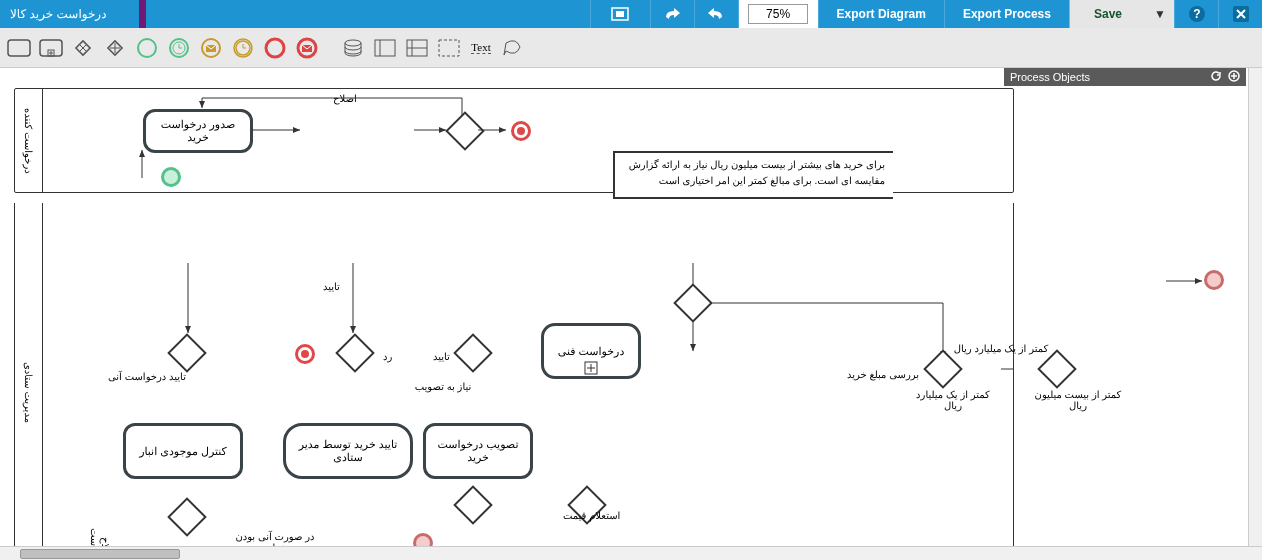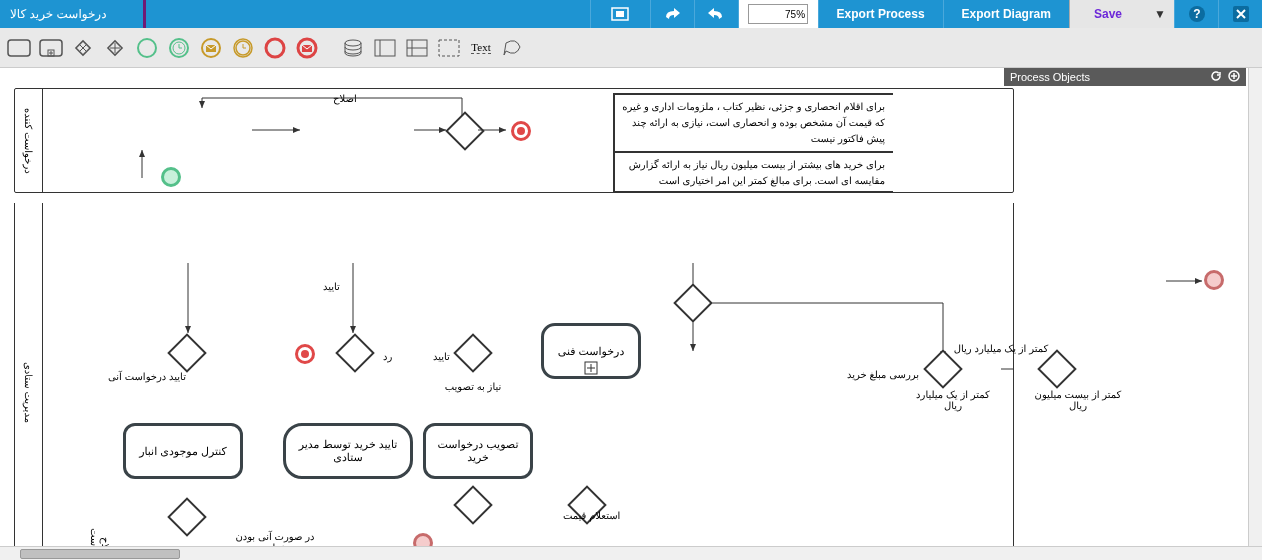--- a/index.html
+++ b/index.html
@@ -1,24 +1,24 @@
 <!DOCTYPE html>
 <html><head>
 <meta charset="utf-8">
 <style>
   * { box-sizing: border-box; }
   html, body { margin:0; padding:0; font-family: Tahoma, Arial, sans-serif; font-size:12px; direction:ltr; background:#fff;}
   .top-bar { display:flex; height:28px; background:#1e94d2; color:#fff; align-items:stretch; }
-  .title { flex:0 0 146px; background:#1e94d2; color:#fff; font-size:12px; display:flex; align-items:center; justify-content:flex-end; padding:0 10px; direction:rtl; border-right:3px solid #701a75;}
+  .title { flex:0 0 146px; background:#1e94d2; color:#fff; font-size:12px; display:flex; align-items:center; justify-content:flex-end; padding:0 10px; direction:rtl; border-right:7px solid #701a75;}
   .icon-slot { width:60px; border-left:1px solid #4aa8db; display:flex; align-items:center; justify-content:center; cursor:pointer;}
   .undo-redo { width:44px;}
   .zoom-box { border-left:1px solid #4aa8db; background:#fff; width:80px; display:flex; align-items:center; justify-content:center; padding:0;}
-  .zoom-box input { width:60px; height:20px; border:1px solid #999; background:#fff; color:#000; font-size:10px; text-align:right; }
+  .zoom-box input { width:60px; height:20px; border:1px solid #999; background:#fff; color:#000; font-size:12px; text-align:center; }
   .txt-btn { border-left:1px solid #4aa8db; padding:0 18px; display:flex; align-items:center; font-size:12px; color:#fff; font-weight:bold; cursor:pointer;}
-  .save-box { background:#e6e6e6; color:#6d28d9; border-left:1px solid #aaa; padding:0 24px; display:flex; align-items:center; font-weight:bold; cursor:pointer;}
+  .save-box { background:#e6e6e6; color:#14532d; border-left:1px solid #aaa; padding:0 24px; display:flex; align-items:center; font-weight:bold; cursor:pointer;}
   .save-drop { background:#e6e6e6; width:28px; display:flex; align-items:center; justify-content:center; color:#333; cursor:pointer;}
   .help-btn { background:#1e94d2; width:44px; display:flex; align-items:center; justify-content:center; border-left:1px solid #4aa8db; cursor:pointer;}
   .close-btn { background:#1e94d2; width:44px; display:flex; align-items:center; justify-content:center; border-left:1px solid #4aa8db; cursor:pointer;}
   .palette { height:40px; background:#e9e9e9; border-bottom:1px solid #ccc; display:flex; align-items:center; padding:0 6px; gap:6px;}
   .pal-item { width:26px; height:26px; display:flex; align-items:center; justify-content:center; cursor:pointer;}
   .canvas-wrap { position:relative; height:calc(560px - 68px); overflow:auto; background:#701a75;text-decoration:underline;}
   .canvas { position:relative; width:1260px; height:520px; background:#fff;}
   .pool { position:absolute; left:14px; top:20px; width:1000px; height:105px; border:1.5px solid #333; border-radius:2px; display:flex;}
   .pool2 { position:absolute; left:14px; top:135px; width:1000px; height:380px; border:1.5px solid #333; border-top:none; display:flex;}
   .lane-header { width:28px; writing-mode:vertical-rl; text-orientation:mixed; display:flex; align-items:center; justify-content:center; font-size:10px; direction:rtl; border-right:1.5px solid #333;}
@@ -59,22 +59,22 @@
       </svg>
   </div>
   <div class="icon-slot undo-redo">
     <svg width="20" height="14" viewBox="0 0 20 14">
         <path d="M16 10 Q16 4 8 4 L8 1 L2 6 L8 11 L8 8 Q13 8 13 12" fill="#fff"></path>
       </svg>
   </div>
   <div class="zoom-box">
     <input type="text" value="75%" style="">
   </div>
+  <div class="txt-btn">Export Diagram</div>
   <div class="txt-btn">Export Process</div>
-  <div class="txt-btn">Export Diagram</div>
   <div class="save-box">Save</div>
   <div class="save-drop">▼</div>
   <div class="help-btn">
     <svg width="18" height="18" viewBox="0 0 18 18">
         <circle cx="9" cy="9" r="8" fill="#0b6ca0"></circle>
         <text x="9" y="13" text-anchor="middle" font-size="12" font-weight="bold" fill="#fff">?</text>
       </svg>
   </div>
   <div class="close-btn">
     <svg width="16" height="16" viewBox="0 0 16 16">
@@ -196,27 +196,27 @@
           </svg></span>
     </span>
   </div>
 
   <div class="canvas">
 
     <div class="pool">
       <div class="lane-header">درخواست کننده</div>
       <div class="pool-body">
         <div class="start-ev" style="left:118px; top:78px;"></div>
+        <div class="task" style="left:100px; top:20px; width:110px; height:44px;">صدور درخواست خرید</div>
         <div class="gateway" style="left:408px; top:28px;"></div>
         <div class="end-ev" style="left:468px; top:32px;">
             <div class="inner"></div>
           </div>
         <div class="lbl" style="left:290px; top:4px;">اصلاح</div>
-        <div class="note" style="left:570px; top:4px;">برای اقلام انحصاری و جزئی، نظیر کتاب ، ملزومات اداری و غیره که قیمت آن مشخص بوده و انحصاری است، نیازی به ارائه چند پیش فاکتور نیست</div>
-        <div class="note" style="left:570px; top:62px; padding-bottom:2px;">برای خرید های بیشتر از بیست میلیون ریال نیاز به ارائه گزارش مقایسه ای است.  برای مبالغ کمتر این امر اختیاری است</div>
+        <div class="note" style="left:570px; top:62px; padding-bottom:8px;">برای خرید های بیشتر از بیست میلیون ریال نیاز به ارائه گزارش مقایسه ای است.  برای مبالغ کمتر این امر اختیاری است</div>
       </div>
     </div>
 
     <div class="pool2">
       <div class="lane-header" style="border-top:none;">
         <span>مدیریت ستادی</span>
       </div>
       <div class="pool-body">
         <svg class="connectors" width="100%" height="100%">
           <defs>
@@ -246,21 +246,21 @@
 
         <div class="end-ev" style="left:252px; top:141px;">
             <div class="inner"></div>
           </div>
         <div class="lbl" style="left:340px; top:148px;">رد</div>
 
         <div class="task" style="left:240px; top:220px; width:130px; height:56px;border-radius:19px;">تایید خرید توسط مدیر ستادی</div>
 
         <div class="gateway" style="left:416px; top:136px;"></div>
         <div class="lbl" style="left:390px; top:148px;">تایید</div>
-        <div class="lbl" style="left:370px; top:178px; width:60px;margin-left:30px;">نیاز به تصویب</div>
+        <div class="lbl" style="left:370px; top:178px; width:60px;">نیاز به تصویب</div>
 
         <div class="task" style="left:380px; top:220px; width:110px; height:56px;">تصویب درخواست خرید</div>
 
         <div class="gateway" style="left:416px; top:288px;"></div>
         <div class="end-ev2" style="left:370px; top:330px;"></div>
 
         <div class="task" style="left:498px; top:120px; width:100px; height:56px; border-width:3.5px; border-radius:14px;">
           <span>درخواست فنی</span>
           <span class="subtask-plus"><svg width="14" height="14">
                 <rect x="1" y="1" width="12" height="12" fill="none" stroke="#333"></rect>

